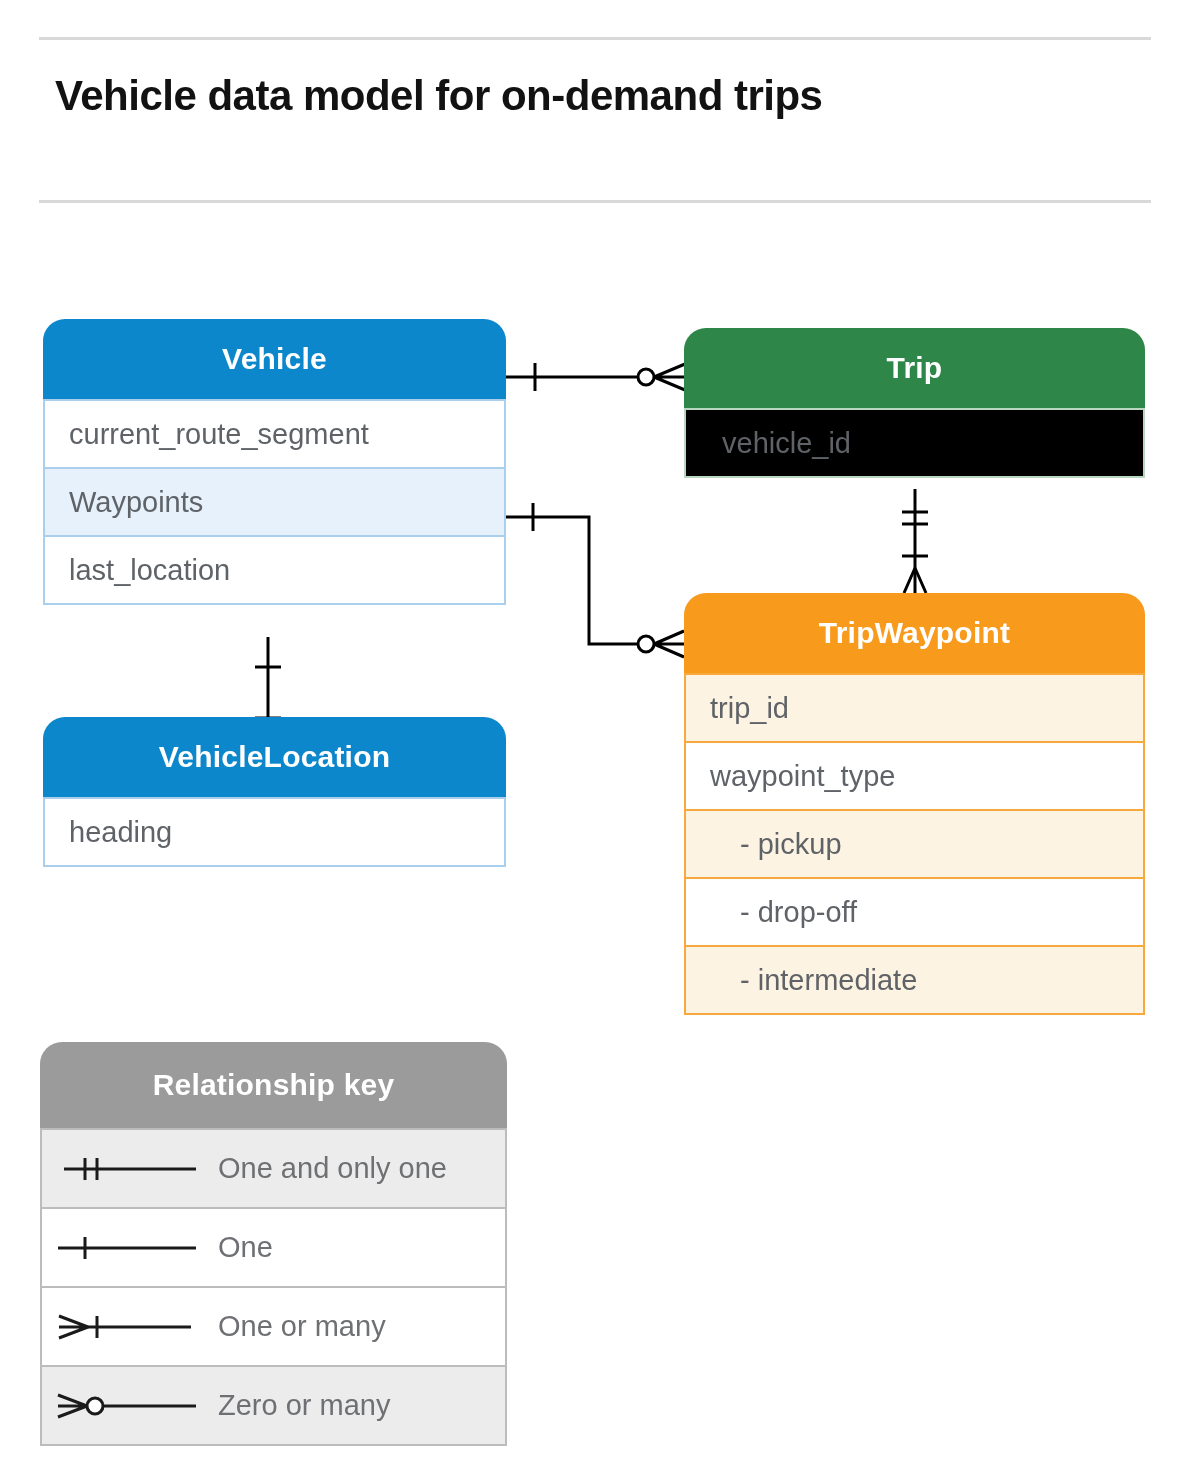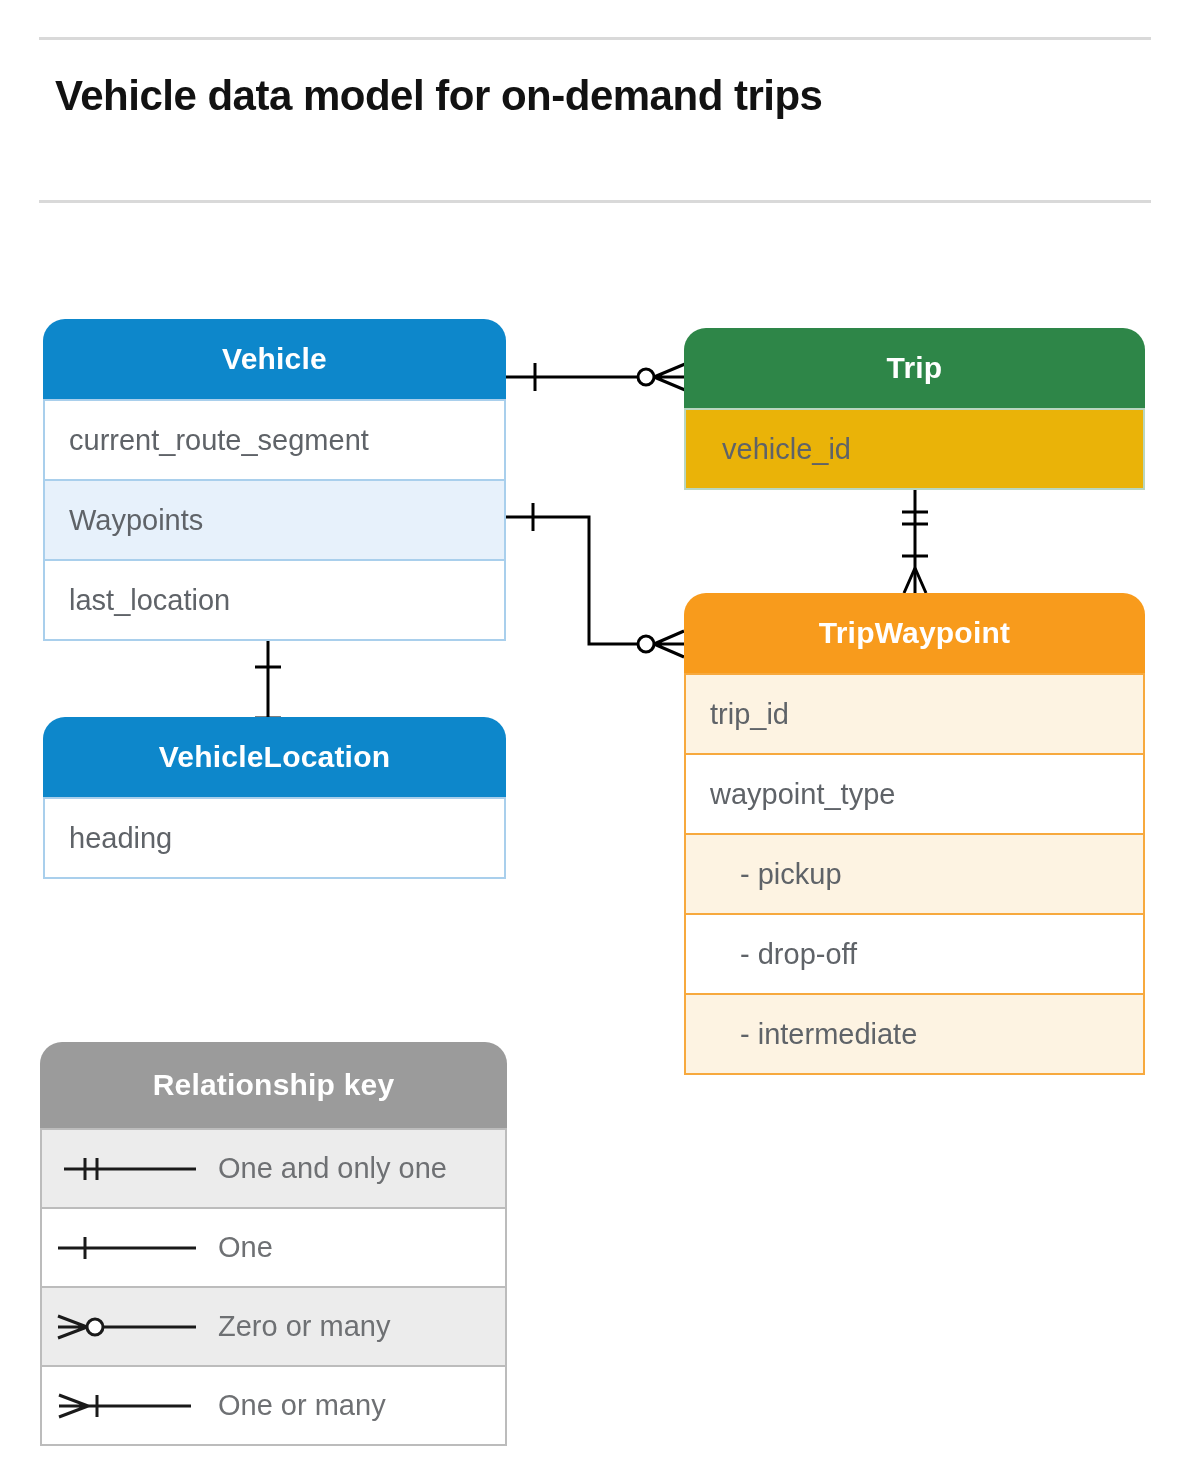--- a/index.html
+++ b/index.html
@@ -10,32 +10,32 @@
   .rule.top{top:37px;}
   .rule.second{top:200px;}
 
   .title{position:absolute;left:55px;top:72px;font-size:42px;line-height:48px;font-weight:700;color:#121212;letter-spacing:-0.5px;}
   .subtitle{position:absolute;left:56px;top:128px;font-size:26px;line-height:32px;color:#1c1c1c;}
 
   .entity{position:absolute;}
   .entity .hdr{height:80px;border-radius:22px 22px 0 0;color:#fff;font-weight:700;font-size:30px;
     display:flex;align-items:center;justify-content:center;letter-spacing:0.2px;}
   .entity .body{border:2px solid;background:#fff;}
-  .entity .row{height:78px;display:flex;align-items:center;padding-left:24px;font-size:29px;color:#5f6368;}
+  .entity .row{height:66px;display:flex;align-items:center;padding-left:24px;font-size:29px;color:#5f6368;}
   .entity .row + .row{border-top:2px solid;}
   .entity .row.indent{padding-left:54px;}
 
   .blue .hdr{background:#0d87cb;}
   .blue .body{border-color:#a9cfec;}
   .blue .row + .row{border-top-color:#a9cfec;}
   .blue .row.tint{background:#e7f1fb;}
 
   .green .hdr{background:#2e8648;}
   .green .body{border-color:#b9d6c0;}
-  .green .row.tint{background:#eab308;padding-left:36px;}
+  .green .row.tint{background:#000000;padding-left:36px;}
 
   .orange .hdr{background:#f89b1c;}
   .orange .body{border-color:#f7a93e;}
   .orange .row + .row{border-top-color:#f7a93e;}
   .orange .row.tint{background:#fdf3e2;}
 
   .legend .hdr{background:#9b9b9b;height:86px;}
   .legend .body{border-color:#bcbcbc;}
   .legend .row{height:77px;padding-left:14px;}
   .legend .row + .row{border-top-color:#bcbcbc;}
@@ -122,32 +122,32 @@
         </svg>
         <span class="lbl">One and only one</span>
       </div>
       <div class="row plain">
         <svg class="sym" width="150" height="44" viewBox="0 0 150 44" fill="none" stroke="#1a1a1a" stroke-width="3">
           <path d="M2 22 H140"></path>
             <path d="M29 11 V33"></path>
         </svg>
         <span class="lbl">One</span>
       </div>
+      <div class="row plain">
+        <svg class="sym" width="150" height="44" viewBox="0 0 150 44" fill="none" stroke="#1a1a1a" stroke-width="3">
+          <path d="M3 11 L32 22 M3 33 L32 22 M3 22 H32"></path>
+          <path d="M41 11 V33"></path>
+          <path d="M32 22 H135"></path>
+        </svg>
+        <span class="lbl">One or many</span>
+      </div>
       <div class="row tint">
         <svg class="sym" width="150" height="44" viewBox="0 0 150 44" fill="none" stroke="#1a1a1a" stroke-width="3">
           <path d="M2 11 L31 22 M2 33 L31 22 M2 22 H31"></path>
           <circle cx="39" cy="22" r="8" fill="#fff"></circle>
           <path d="M47 22 H140"></path>
         </svg>
         <span class="lbl">Zero or many</span>
       </div>
-      <div class="row plain">
-        <svg class="sym" width="150" height="44" viewBox="0 0 150 44" fill="none" stroke="#1a1a1a" stroke-width="3">
-          <path d="M3 11 L32 22 M3 33 L32 22 M3 22 H32"></path>
-          <path d="M41 11 V33"></path>
-          <path d="M32 22 H135"></path>
-        </svg>
-        <span class="lbl">One or many</span>
-      </div>
     </div>
   </div>
 
 </div>
 
 </body></html>

